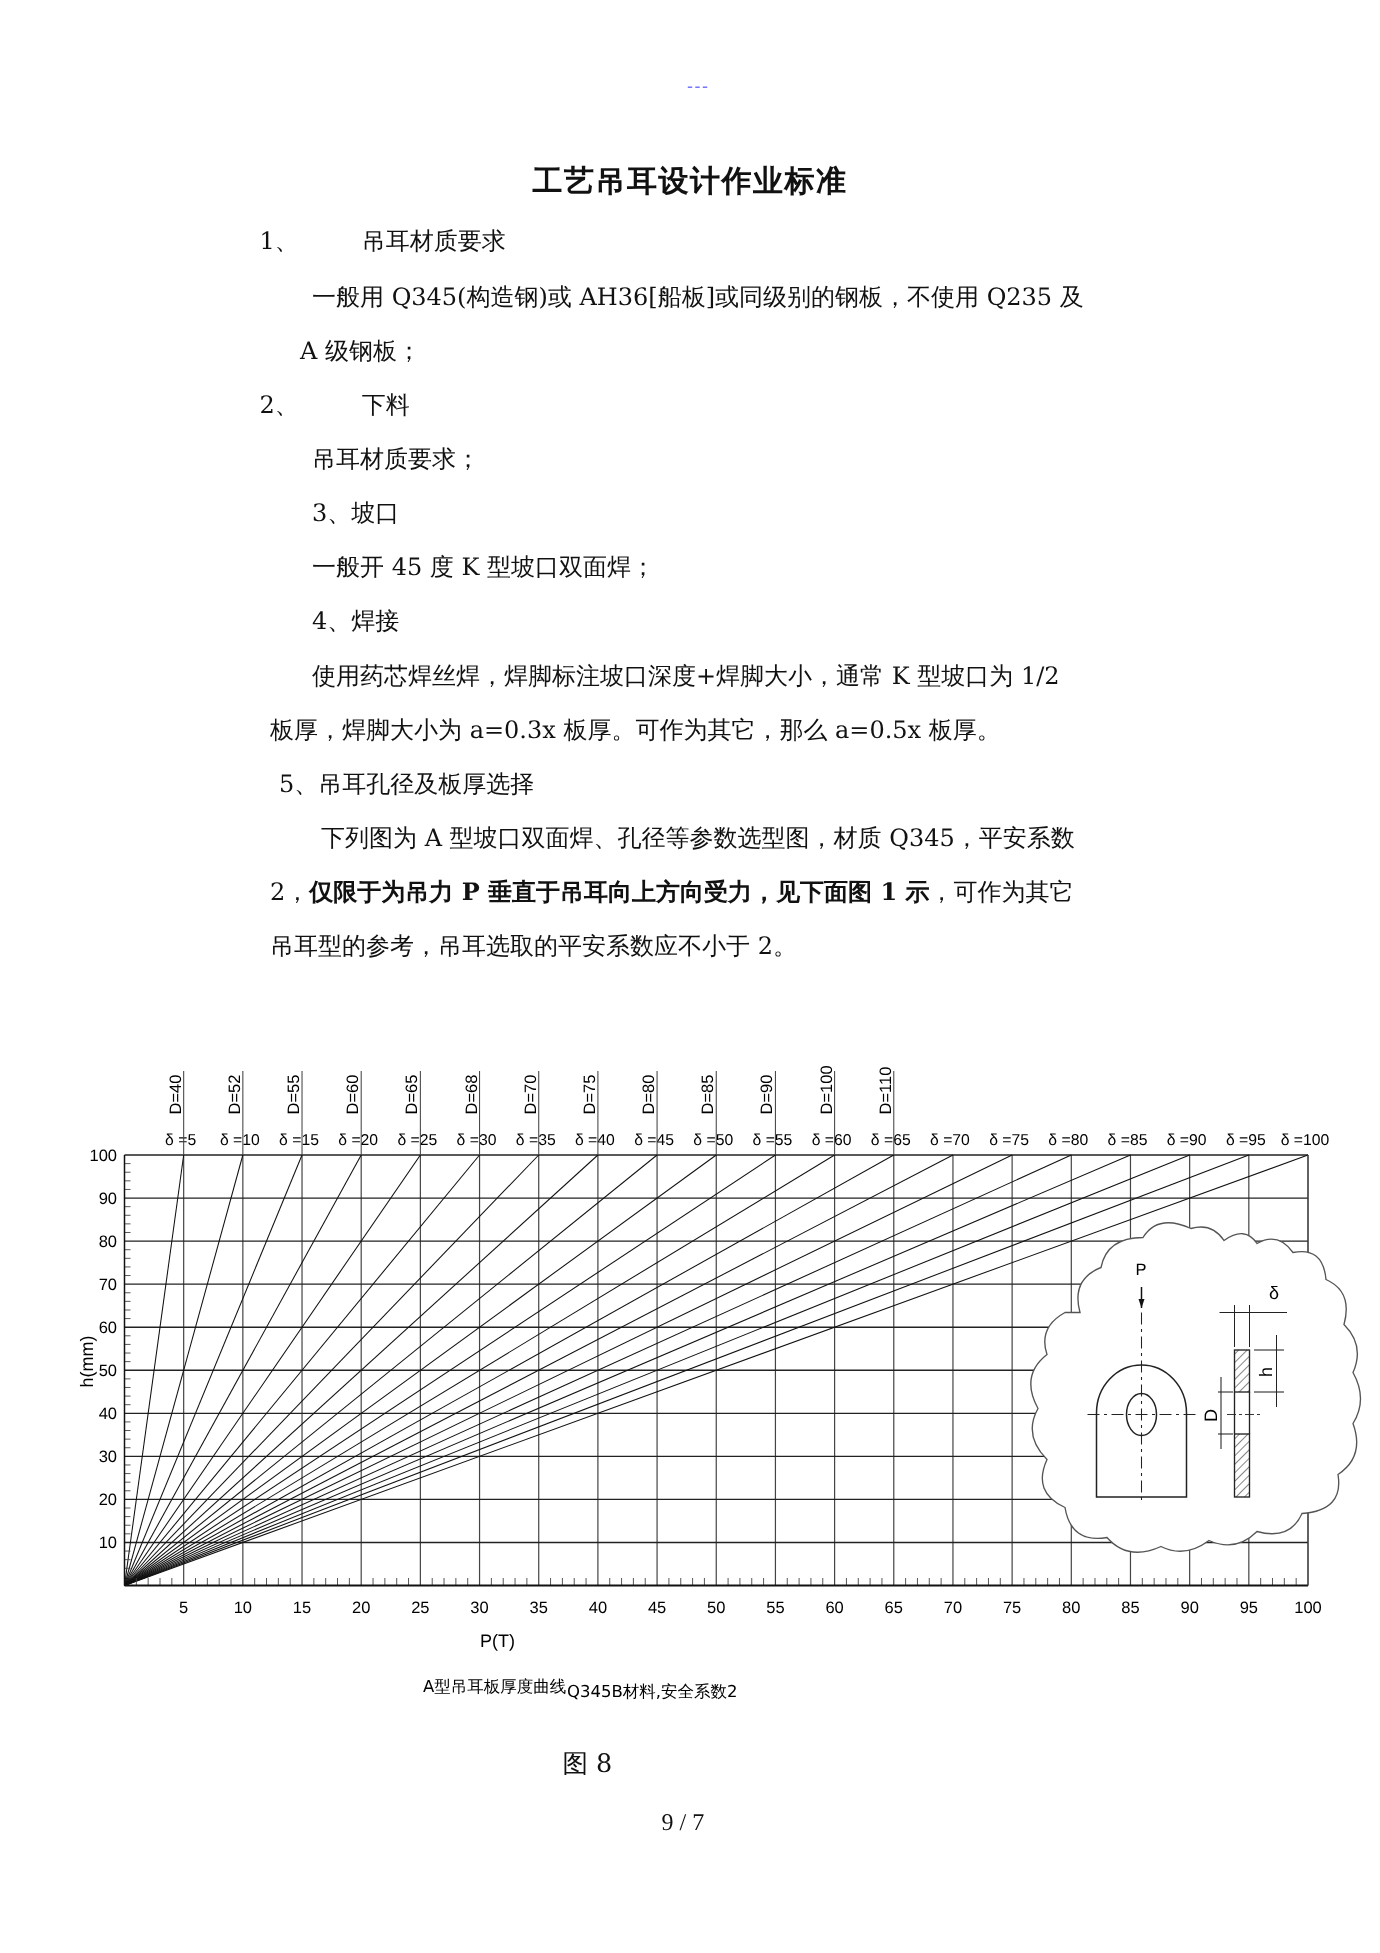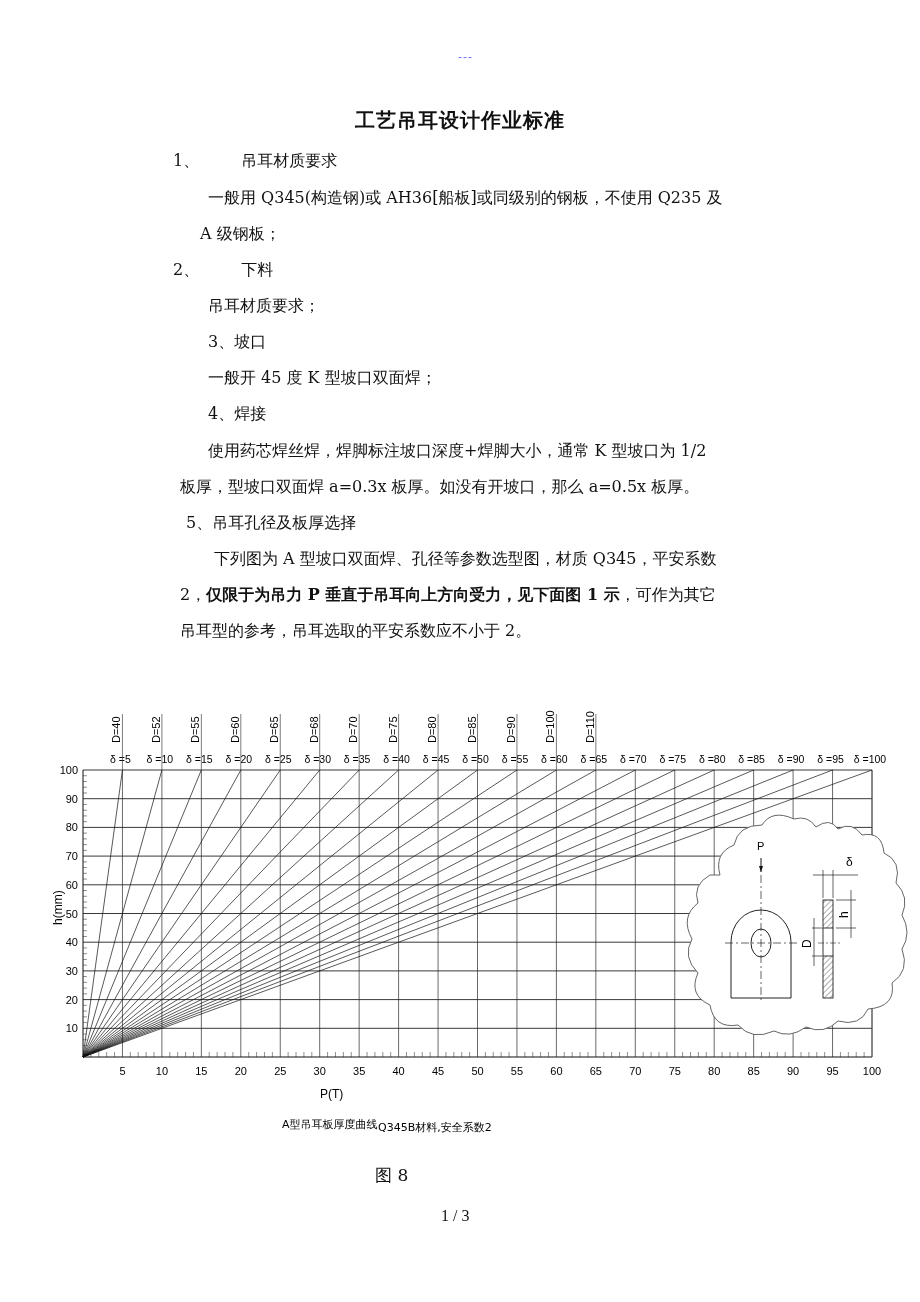--- a/index.html
+++ b/index.html
@@ -30,21 +30,21 @@
 <div class="abs line" style="left:200px; top:224px;">A 级钢板；</div>
 
 <div class="abs line" style="left:173px; top:260px;">
   <span>2、</span><span style="display:inline-block;width:42px"></span><span>下料</span>
 </div>
 <div class="abs line" style="left:208px; top:296px;">吊耳材质要求；</div>
 <div class="abs line" style="left:208px; top:332px;text-align:right;">3、坡口</div>
 <div class="abs line" style="left:208px; top:368px;">一般开 45 度 K 型坡口双面焊；</div>
 <div class="abs line" style="left:208px; top:404px;">4、焊接</div>
 <div class="abs line" style="left:208px; top:441px;">使用药芯焊丝焊，焊脚标注坡口深度+焊脚大小，通常 K 型坡口为 1/2</div>
-<div class="abs line" style="left:180px; top:477px;">板厚，型坡口双面焊 a=0.3x 板厚。如没有开坡口，那么 a=0.5x 板厚。</div>
+<div class="abs line" style="left:180px; top:477px;">板厚，焊脚大小为 a=0.3x 板厚。可作为其它，那么 a=0.5x 板厚。</div>
 <div class="abs line" style="left:186px; top:513px;">5、吊耳孔径及板厚选择</div>
 <div class="abs line" style="left:214px; top:549px;">下列图为 A 型坡口双面焊、孔径等参数选型图，材质 Q345，平安系数</div>
 <div class="abs line" style="left:180px; top:585px;">
   <span>2，</span><span class="bold">仅限于为吊力 P 垂直于吊耳向上方向受力，见下面图 1 示</span><span>，可作为其它</span>
 </div>
 <div class="abs line" style="left:180px; top:621px;">吊耳型的参考，吊耳选取的平安系数应不小于 2。</div>
 
 <svg id="chart" width="920" height="450" viewBox="0 690 920 450">
   <g id="grid">
       <line x1="122.45" y1="770" x2="122.45" y2="1057" stroke="#444" stroke-width="0.8"></line>
@@ -348,13 +348,13 @@
     </pattern>
   </defs>
 
   <text x="320" y="1098" font-size="12" font-family="Liberation Sans, sans-serif">P(T)</text>
   <text x="0" y="0" font-size="12" font-family="Liberation Sans, sans-serif" transform="translate(62,925) rotate(-90)">h(mm)</text>
   <text x="282" y="1128" font-size="11" font-family="DejaVu Sans, sans-serif">A型吊耳板厚度曲线</text>
   <text x="378" y="1131" font-size="11" font-family="DejaVu Sans, sans-serif">Q345B材料,安全系数2</text>
 </svg>
 
 <div class="abs fig" style="left:375px; top:1164px;">图 8</div>
-<div class="abs page" style="left:441px; top:1207px;">1 / 3</div>
+<div class="abs page" style="left:441px; top:1207px;">9 / 7</div>
 
 </body></html>

